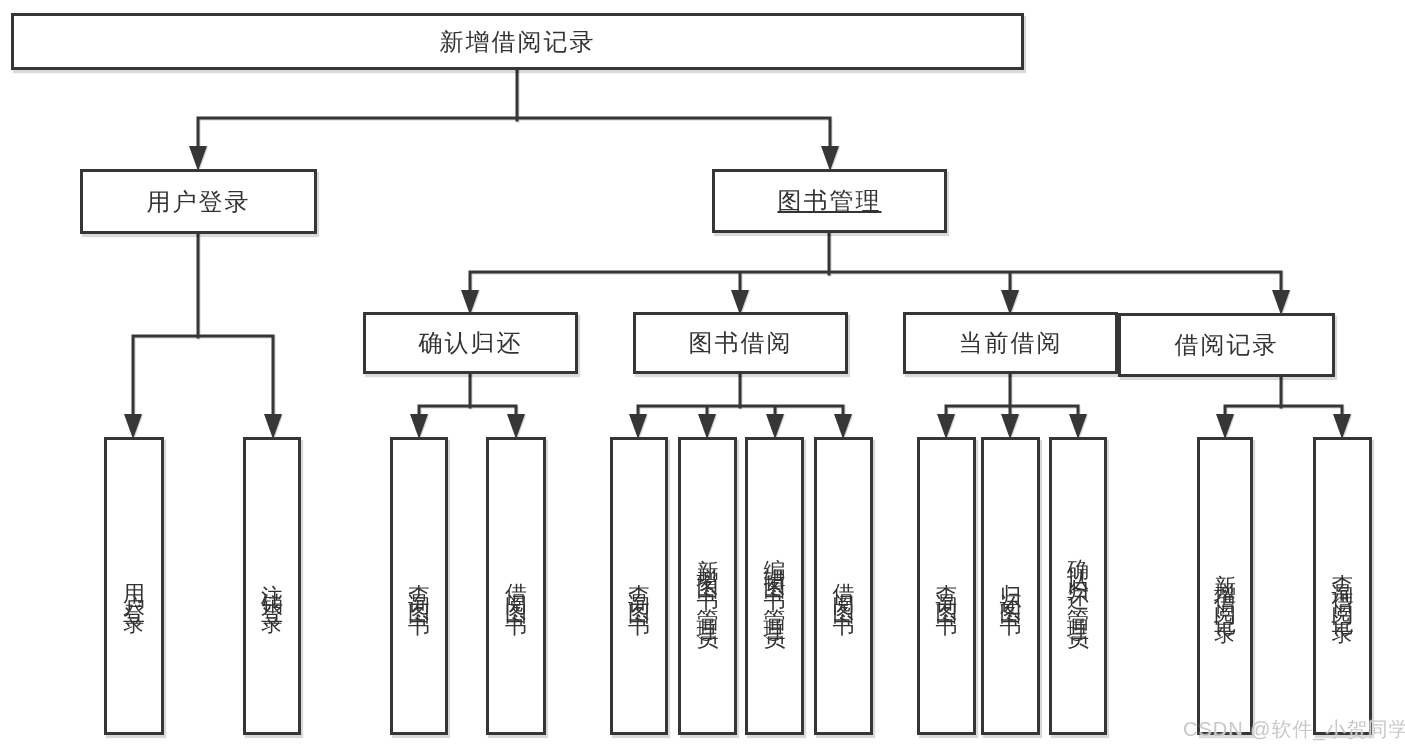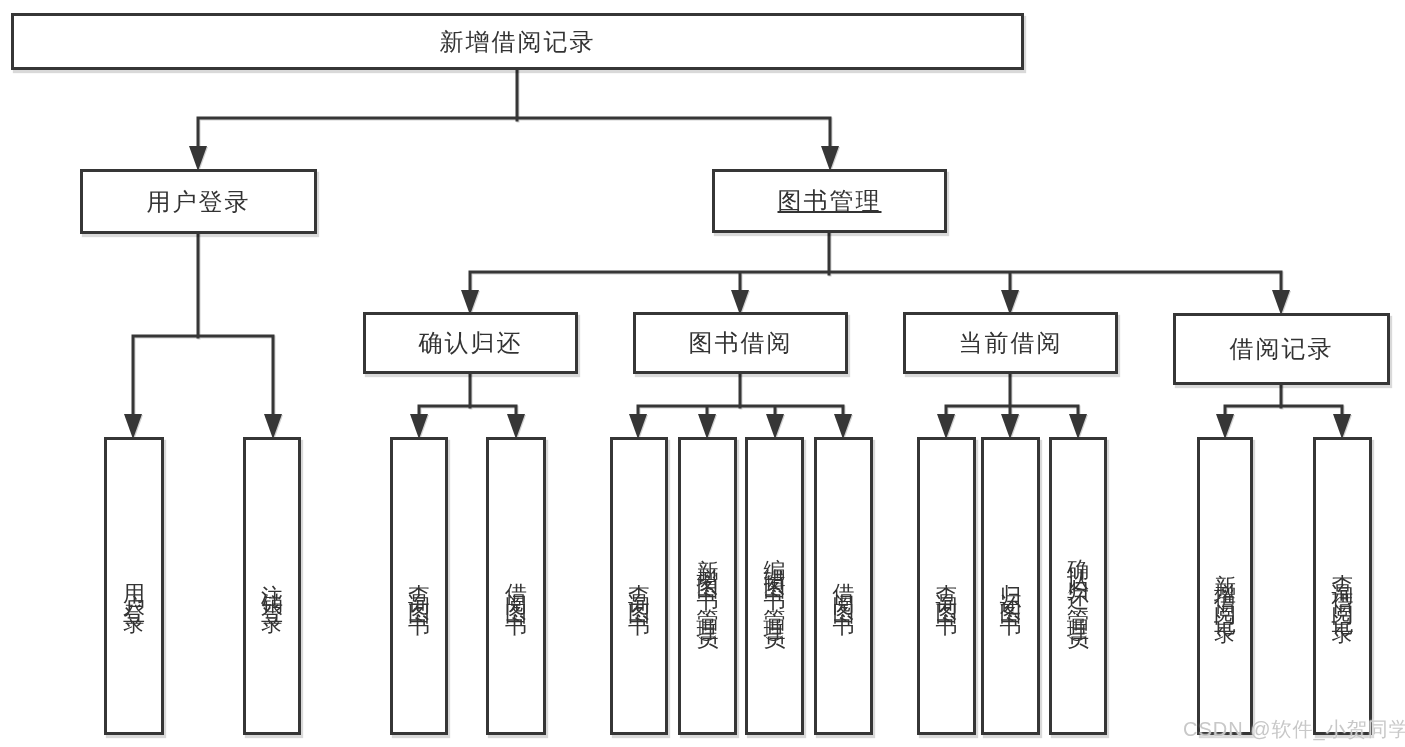--- a/index.html
+++ b/index.html
@@ -105,21 +105,21 @@
 
   <div class="box h" style="left:363px;top:312px;width:215px;height:62px;">
     <span>确认归还</span>
   </div>
   <div class="box h" style="left:633px;top:312px;width:215px;height:62px;">
     <span>图书借阅</span>
   </div>
   <div class="box h" style="left:903px;top:312px;width:215px;height:62px;">
     <span>当前借阅</span>
   </div>
-  <div class="box h" style="left:1173px;top:313px;width:217px;height:72px;">
+  <div class="box h" style="left:1118px;top:313px;width:217px;height:64px;">
     <span>借阅记录</span>
   </div>
 
   <div class="box v" style="left:104px;top:437px;width:60px;height:298px;">
     <span>用户登录</span>
   </div>
   <div class="box v" style="left:243px;top:437px;width:58px;height:298px;">
     <span>注销登录</span>
   </div>
 

